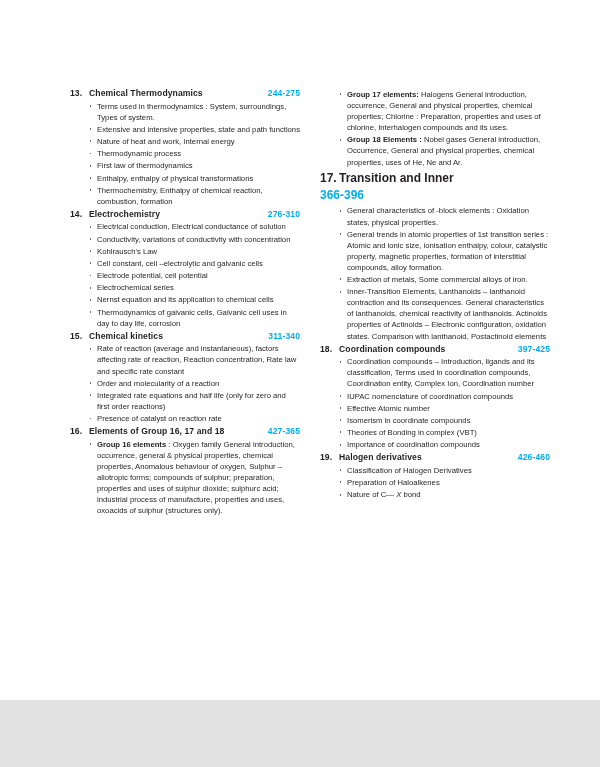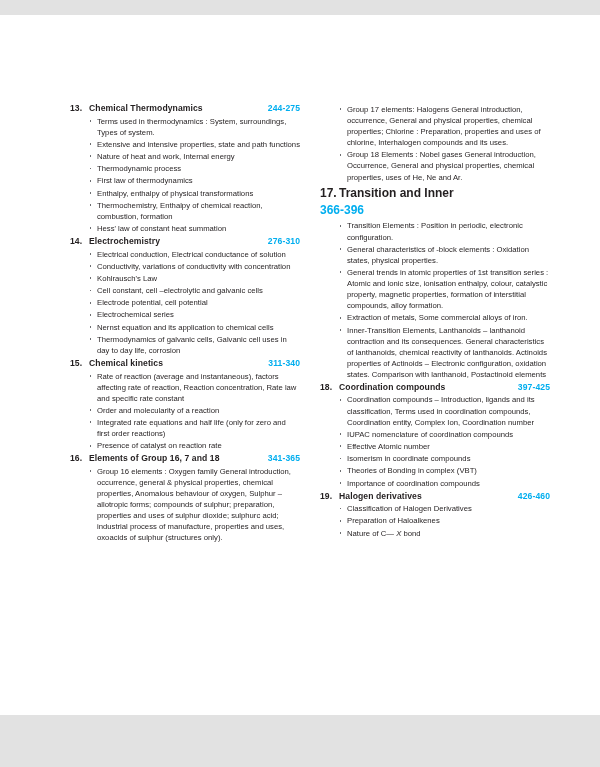--- a/index.html
+++ b/index.html
@@ -13,21 +13,20 @@
     font-family: "Liberation Sans", sans-serif;
     overflow: hidden;
   }
   .page {
     position: absolute;
     left: 0;
     top: 0;
     width: 600px;
     height: 700px;
     background: #ffffff;
-    margin-top: 15px;
   }
   .columns {
     position: absolute;
     left: 0;
     top: 88px;
     width: 600px;
     display: flex;
     align-items: flex-start;
   }
   .col {
@@ -107,21 +106,21 @@
   ul.bullets > li::before {
     content: "";
     position: absolute;
     left: 0.5px;
     top: 4.4px;
     width: 1.9px;
     height: 1.9px;
     background: #6d6e71;
   }
   li b, li .b {
-    font-weight: normal;
+    font-weight: bold;
   }
   li i, li .i {
     font-style: italic;
   }
   .sec16 .sec-title { padding-right: 5px; }
 </style>
 </head>
 <body>
 
 <div class="page">
@@ -136,21 +135,20 @@
           <span class="sec-pages">244-275</span>
         </div>
         <ul class="bullets">
           <li>Terms used in thermodynamics : System, surroundings, Types of system.</li>
           <li>Extensive and intensive properties, state and path functions</li>
           <li>Nature of heat and work, Internal energy</li>
           <li>Thermodynamic process</li>
           <li>First law of thermodynamics</li>
           <li>Enthalpy, enthalpy of physical transformations</li>
           <li>Thermochemistry, Enthalpy of chemical reaction, combustion, formation</li>
-          <li>Hess' law of constant heat summation</li>
         </ul>
       </div>
 
       <div class="section">
         <div class="sec-head">
           <span class="sec-num">14.</span>
           <span class="sec-title">Electrochemistry</span>
           <span class="sec-pages">276-310</span>
         </div>
         <ul class="bullets">
@@ -175,22 +173,22 @@
           <li>Rate of reaction (average and instantaneous), factors affecting rate of reaction, Reaction concentration, Rate law and specific rate constant</li>
           <li>Order and molecularity of a reaction</li>
           <li>Integrated rate equations and half life (only for zero and first order reactions)</li>
           <li>Presence of catalyst on reaction rate</li>
         </ul>
       </div>
 
       <div class="section sec16">
         <div class="sec-head">
           <span class="sec-num">16.</span>
-          <span class="sec-title">Elements of Group 16, 7 and 18</span>
-          <span class="sec-pages">341-365</span>
+          <span class="sec-title">Elements of Group 16, 17 and 18</span>
+          <span class="sec-pages">427-365</span>
         </div>
         <ul class="bullets">
           <li>
             <b>Group 16 elements</b><span> : Oxygen family General introduction, occurrence, general &amp;  physical properties, chemical properties, Anomalous behaviour of oxygen, Sulphur – allotropic forms; compounds of sulphur; preparation, properties and uses of sulphur dioxide; sulphurc acid; industrial process of manufacture, properties and uses, oxoacids of sulphur (structures only).</span>
           </li>
         </ul>
       </div>
 
     </div>
 
@@ -211,21 +209,20 @@
         <div class="sec-head-2line">
           <div class="line1">
             <span class="sec-num">17.</span>
             <span>Transition and Inner</span>
           </div>
           <div class="line2">
             <span class="sec-pages">366-396</span>
           </div>
         </div>
         <ul class="bullets">
-          <li>Transition Elements : Position in periodic, electronic configuration.</li>
           <li>General characteristics of -block elements : Oxidation states, physical properties.</li>
           <li>General trends in atomic properties of 1st transition series : Atomic and ionic size, ionisation enthalpy, colour, catalystic property, magnetic properties, formation of interstitial compounds, alloy formation.</li>
           <li>Extraction of metals, Some commercial alloys of iron.</li>
           <li>Inner-Transition Elements, Lanthanoids – lanthanoid contraction and its consequences. General characteristics of lanthanoids, chemical reactivity of lanthanoids. Actinoids properties of Actinoids – Electronic configuration, oxidation states. Comparison with lanthanoid, Postactinoid elements</li>
         </ul>
       </div>
 
       <div class="section">
         <div class="sec-head">
           <span class="sec-num">18.</span>

